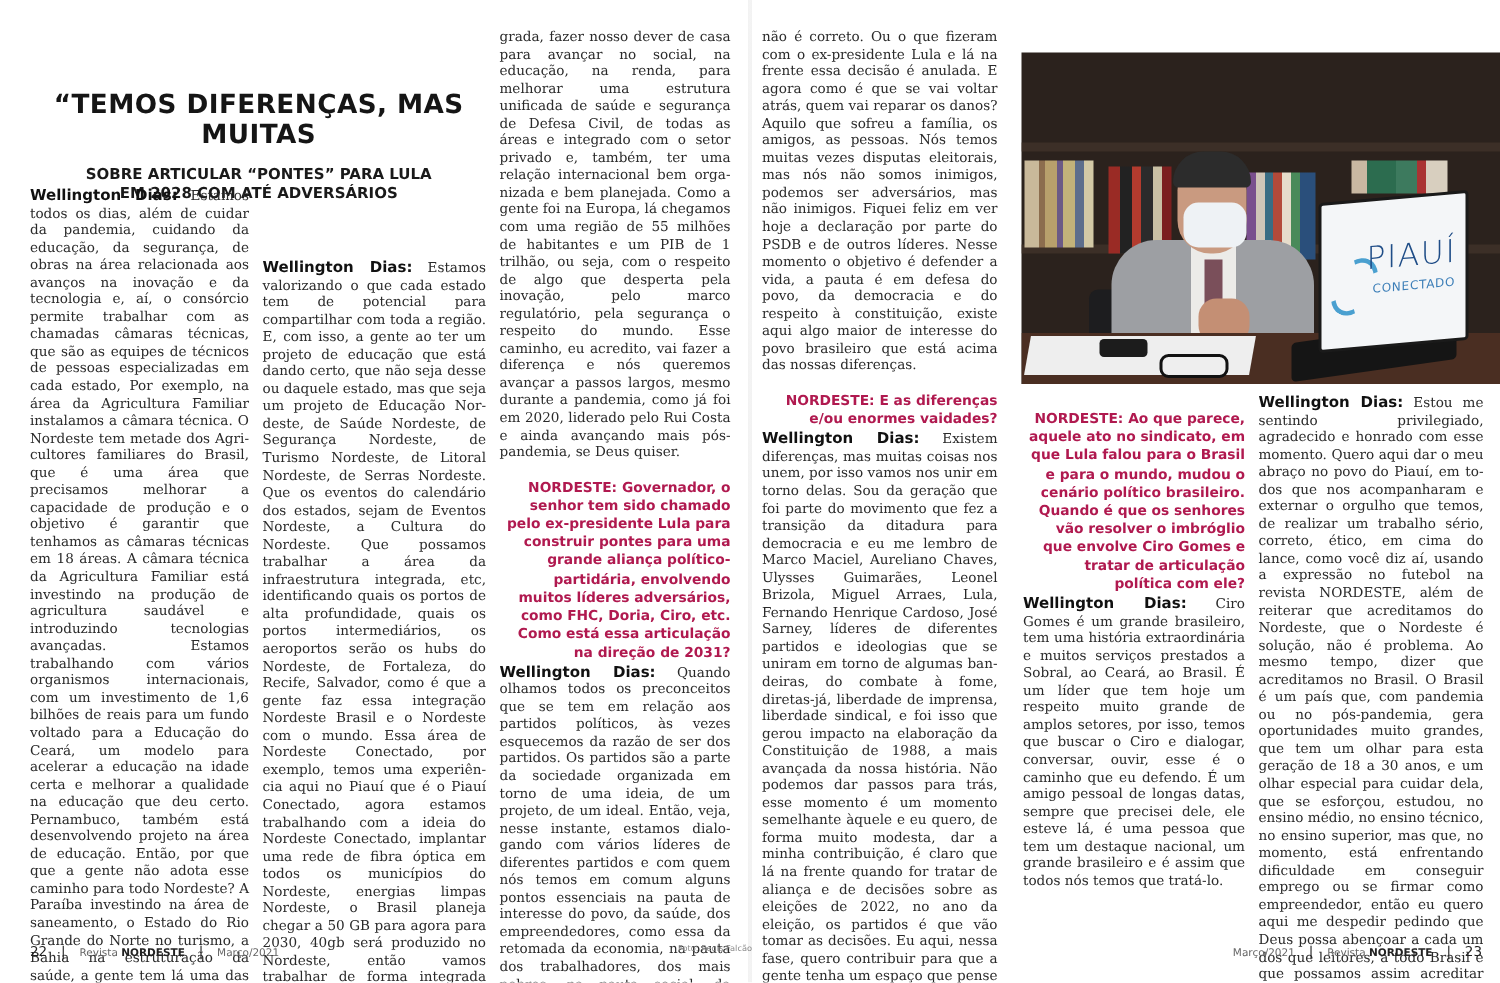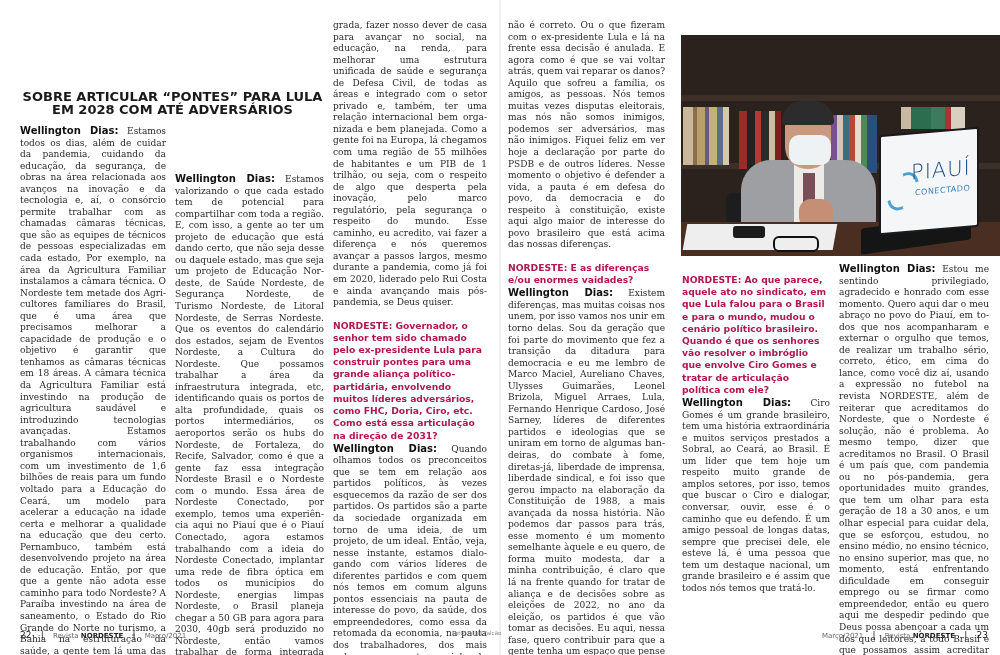--- a/index.html
+++ b/index.html
@@ -1,25 +1,25 @@
 <!DOCTYPE html>
 <html><head>
 <meta charset="utf-8">
 <style>
   html,body{margin:0;padding:0;background:#ffffff;}
   body{width:1000px;height:655px;position:relative;overflow:hidden;font-family:"DejaVu Serif",serif;color:#222;}
   .gutter{position:absolute;left:499px;top:0;width:2px;height:655px;background:linear-gradient(to right,#e6e6e6,#fafafa,#e6e6e6);}
   .title-block{position:absolute;left:20px;top:60px;width:305px;text-align:center;}
   .headline{font-family:"DejaVu Sans",sans-serif;font-weight:900;font-size:17.5px;line-height:20px;letter-spacing:0.3px;color:#151515;margin:0;}
-  .subhead{font-family:"DejaVu Sans",sans-serif;font-weight:800;font-size:13px;line-height:13px;color:#1a1a1a;margin:10px 0 0 0;}
+  .subhead{font-family:"DejaVu Sans",sans-serif;font-weight:800;font-size:10px;line-height:13px;color:#1a1a1a;margin:10px 0 0 0;}
   .col{position:absolute;font-size:9.05px;line-height:11.55px;text-align:justify;hyphens:manual;color:#2a2a2a;}
   .col p{margin:0 0 0 0;}
   .col p + p{margin-top:0;}
   .spk{font-family:"DejaVu Sans",sans-serif;font-weight:bold;font-size:10px;color:#111;}
-  .q{font-family:"DejaVu Sans",sans-serif;font-weight:bold;font-size:9.2px;line-height:12.2px;color:#b0194f;margin:11px 0 1px 0 !important;text-align:left;}
+  .q{font-family:"DejaVu Sans",sans-serif;font-weight:bold;font-size:9.2px;line-height:12.2px;color:#b0194f;margin:11px 0 1px 0 !important;text-align:right;}
   .c1{left:20px;top:125px;width:146px;}
   .c2{left:175px;top:125px;width:149px;margin-top:48px;}
   .c3{left:333px;top:20px;width:154px;}
   .c4{left:508px;top:20px;width:157px;}
   .c5{left:682px;top:263px;width:148px;}
   .c6{left:839px;top:263px;width:150px;}
   .photo{position:absolute;left:681px;top:35px;width:319px;height:221px;background:#2b221d;overflow:hidden;}
   .photo .shelf{position:absolute;left:0;width:100%;height:6px;background:#3c2f27;}
   .photo .books{position:absolute;height:58px;}
   .photo .desk{position:absolute;left:0;bottom:0;width:100%;height:34px;background:#4a2e22;}
@@ -47,21 +47,21 @@
   .f-credit{left:452px;font-size:5.5px;color:#888;}
   .f-right{right:12px;margin-left:18px;}
 </style>
 </head>
 <body>
 
 <div class="gutter"></div>
 
 <div class="title-block">
   <h1 class="headline">
-    <br>
+    <span>“TEMOS DIFERENÇAS, MAS MUITAS</span><br>
   </h1>
   <h2 class="subhead">
     <span>SOBRE ARTICULAR “PONTES” PARA LULA</span><br>
     <span>EM 2028 COM ATÉ ADVERSÁRIOS</span>
   </h2>
 </div>
 
 <div class="col c1">
   <p><span class="spk">Wellington Dias:</span> <span>Estamos todos os dias, além de cuidar da pandemia, cuidando da educação, da seguran­ça, de obras na área relacionada aos avanços na inovação e da tecnologia e, aí, o consórcio permite trabalhar com as chamadas câmaras técnicas, que são as equipes de técnicos de pes­soas especializadas em cada estado, Por exemplo, na área da Agricultura Familiar instalamos a câmara técnica. O Nordeste tem metade dos Agri­cultores familiares do Brasil, que é uma área que precisamos melhorar a capacidade de produção e o objetivo é garantir que tenhamos as câma­ras técnicas em 18 áreas. A câmara técnica da Agricultura Familiar está investindo na produção de agricultura saudável e introduzindo tecnologias avançadas. Estamos trabalhando com vários organismos internacionais, com um investimento de 1,6 bilhões de reais para um fundo voltado para a Educação do Ceará, um modelo para acelerar a educação na idade certa e melhorar a qualidade na educação que deu certo. Pernambuco, também está desenvolvendo projeto na área de educação. Então, por que que a gente não adota esse caminho para todo Nordeste? A Paraíba investindo na área de saneamento, o Estado do Rio Grande do Norte no turismo, a Bahia na estruturação da saúde, a gente tem lá uma das mais baixas mortalidades para cada 100.000 do Brasil. Assim, naquilo que é um projeto de sucesso de cada estado, a gente está trabalhan­do de forma integrada.</span></p>
 

